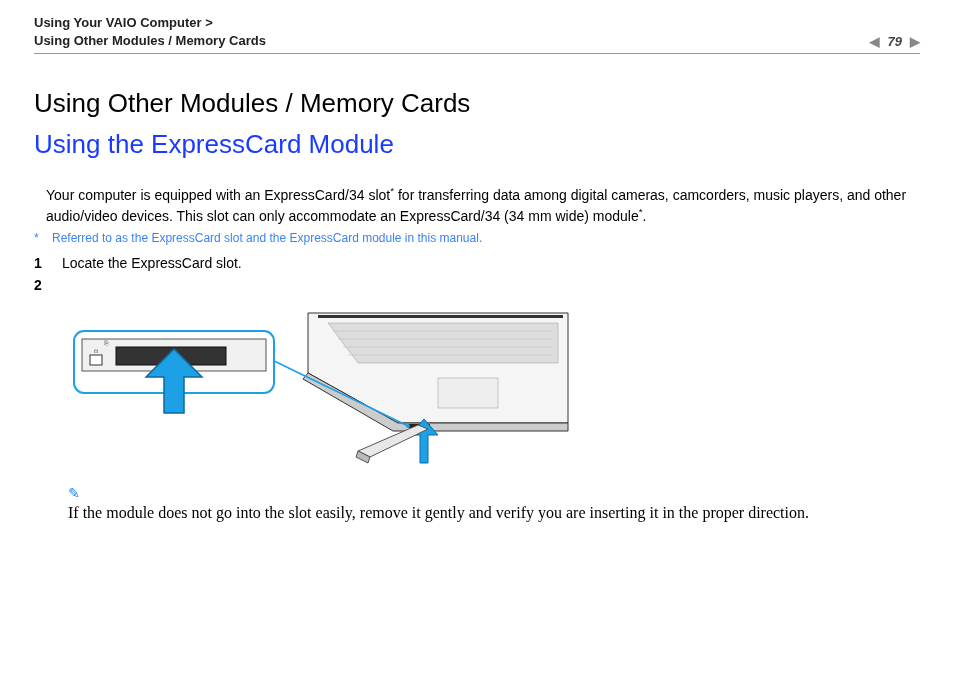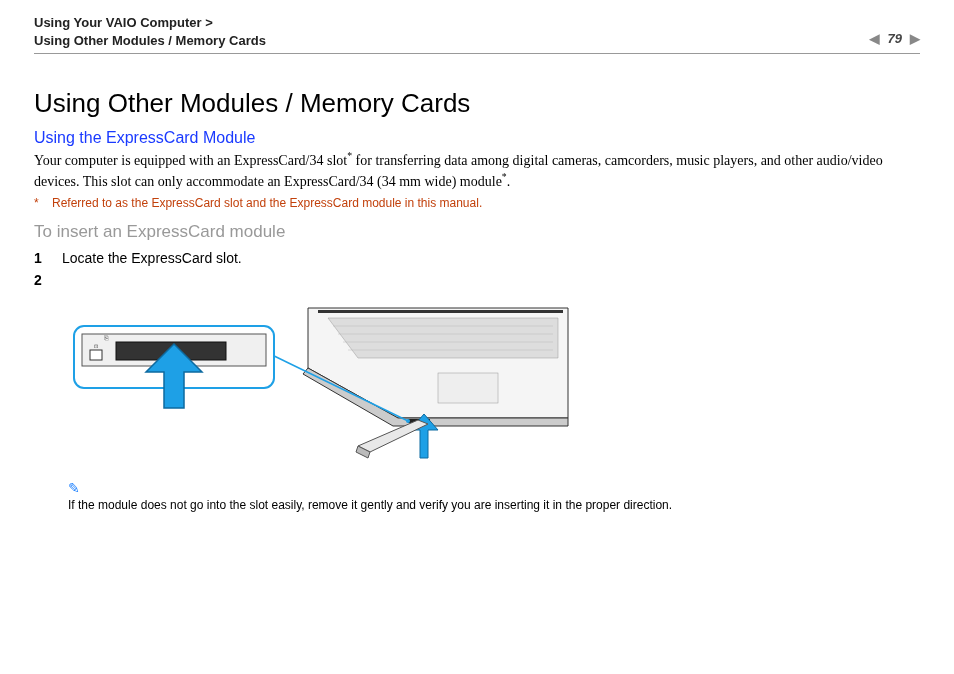--- a/index.html
+++ b/index.html
@@ -12,21 +12,21 @@
     height: 674px;
     overflow: hidden;
     font-size: 14px;
   }
   .page {
     padding: 14px 34px 20px 34px;
   }
   .header {
     display: flex;
     justify-content: space-between;
-    align-items: center;
+    align-items: flex-end;
     border-bottom: 1px solid #999;
     padding-bottom: 4px;
     margin-bottom: 34px;
   }
   .breadcrumb {
     font-size: 13px;
     font-weight: bold;
     color: #222;
     line-height: 1.35;
   }
@@ -40,42 +40,41 @@
     color: #444;
     padding-top: 14px;
   }
   .page-nav .arrow { color: #888; font-style: normal; }
   h1 {
     font-size: 26px;
     font-weight: normal;
     margin: 0 0 10px 0;
   }
   h2 {
-    font-size: 16px;
+    font-size: 26px;
     font-weight: normal;
     color: #1a3aff;
-    margin: 0 0 2px 0;
+    margin: 0 0 24px 0;
   }
   h3 {
     font-size: 17px;
     font-weight: normal;
     color: #999;
     margin: 12px 0 6px 0;
   }
   p.body {
     font-size: 14px;
     line-height: 1.4;
-    margin: 0 0 4px 0;
-    font-family: Liberation Serif, serif;
+    margin: 0 0 4px 12px;
   }
   sup { font-size: 0.7em; vertical-align: super; }
   .footnote {
     font-size: 12px;
     font-family: Arial, sans-serif;
-    color: #c2410c;
+    color: #3b82f6;
     margin: 4px 0 8px 0;
   }
   .footnote-star { display:inline-block; width: 18px; }
   ol.steps {
     list-style: none;
     padding: 0;
     margin: 4px 0 8px 0;
   }
   ol.steps li {
     display: flex;
@@ -89,22 +88,22 @@
     margin: 6px 0 12px 34px;
     width: 520px;
     height: 170px;
   }
   .note-icon {
     color: #1a7fff;
     font-size: 14px;
     margin-left: 34px;
   }
   .note-text {
-    font-size: 12px;
-    font-family: Liberation Sans, sans-serif;
+    font-size: 16px;
+    font-family: Liberation Serif, serif;
     margin: 2px 0 10px 34px;
     line-height: 1.3;
   }
 </style>
 </head>
 <body>
 
 <div class="page">
   <div class="header">
     <div class="breadcrumb">
@@ -122,21 +121,20 @@
   <h2>Using the ExpressCard Module</h2>
 
   <p class="body">
     <span>Your computer is equipped with an ExpressCard/34 slot</span><sup>*</sup><span> for transferring data among digital cameras, camcorders, music players, and other audio/video devices. This slot can only accommodate an ExpressCard/34 (34 mm wide) module</span><sup>*</sup><span>.</span>
   </p>
 
   <div class="footnote">
     <span class="footnote-star">*</span><span>Referred to as the ExpressCard slot and the ExpressCard module in this manual.</span>
   </div>
 
-  <h3>To insert an ExpressCard module</h3>
 
   <ol class="steps">
     <li>
       <span class="num">1</span>
       <span style="white-space:pre-line">Locate the ExpressCard slot.</span>
     </li>
     <li>
       <span class="num">2</span>
     </li>
   </ol>

